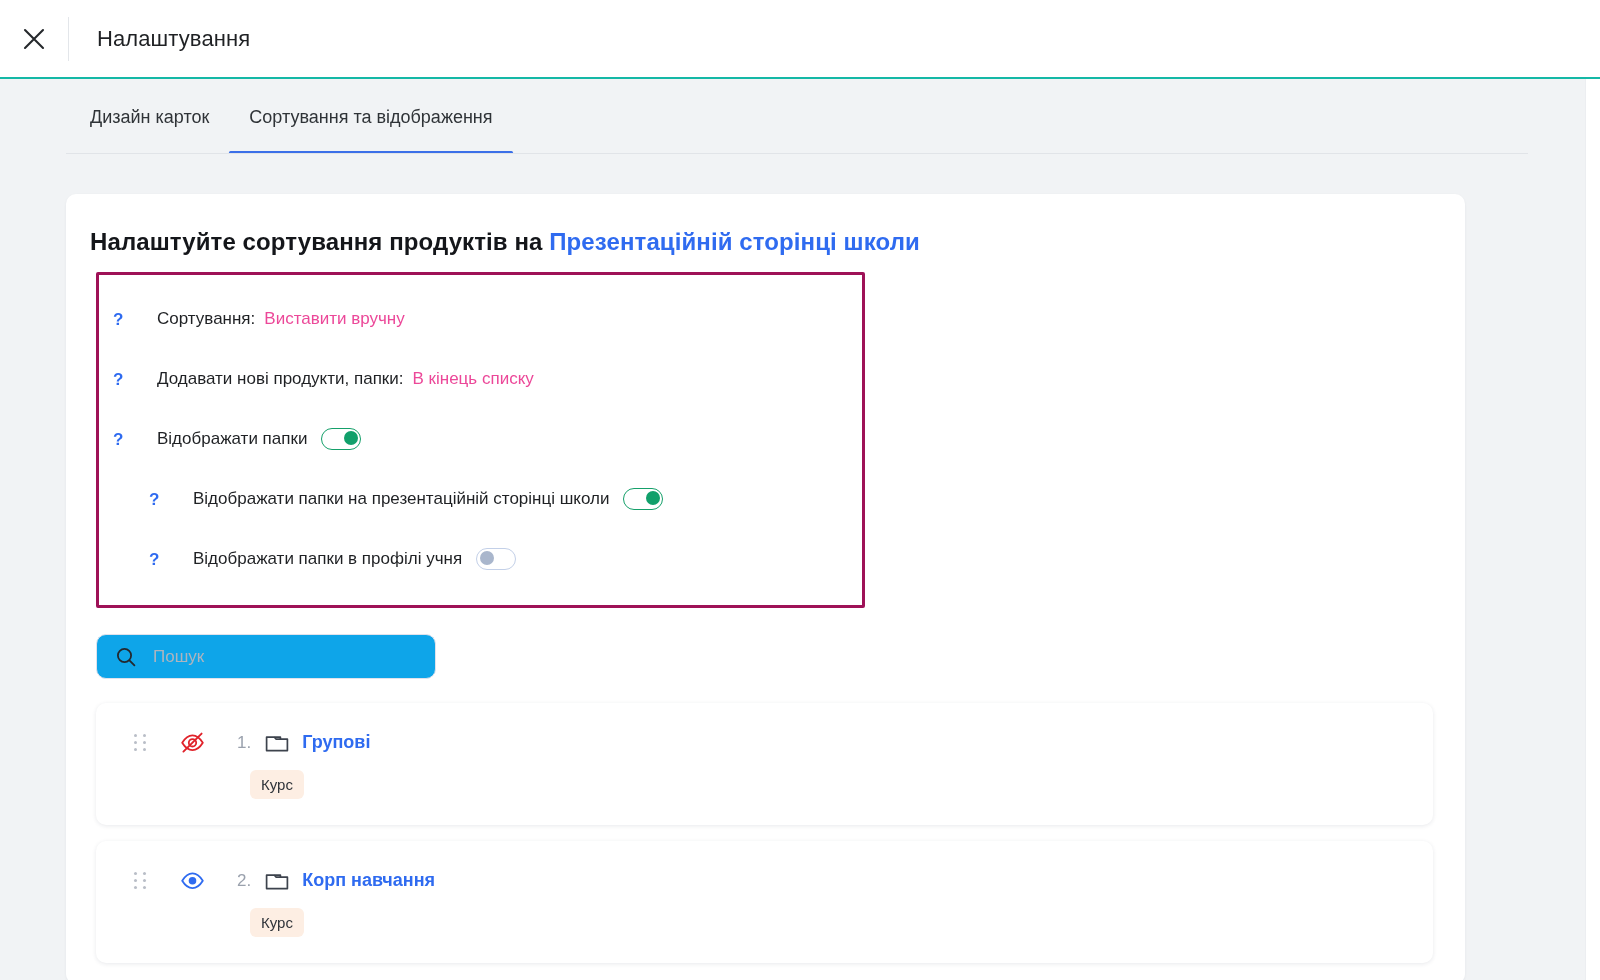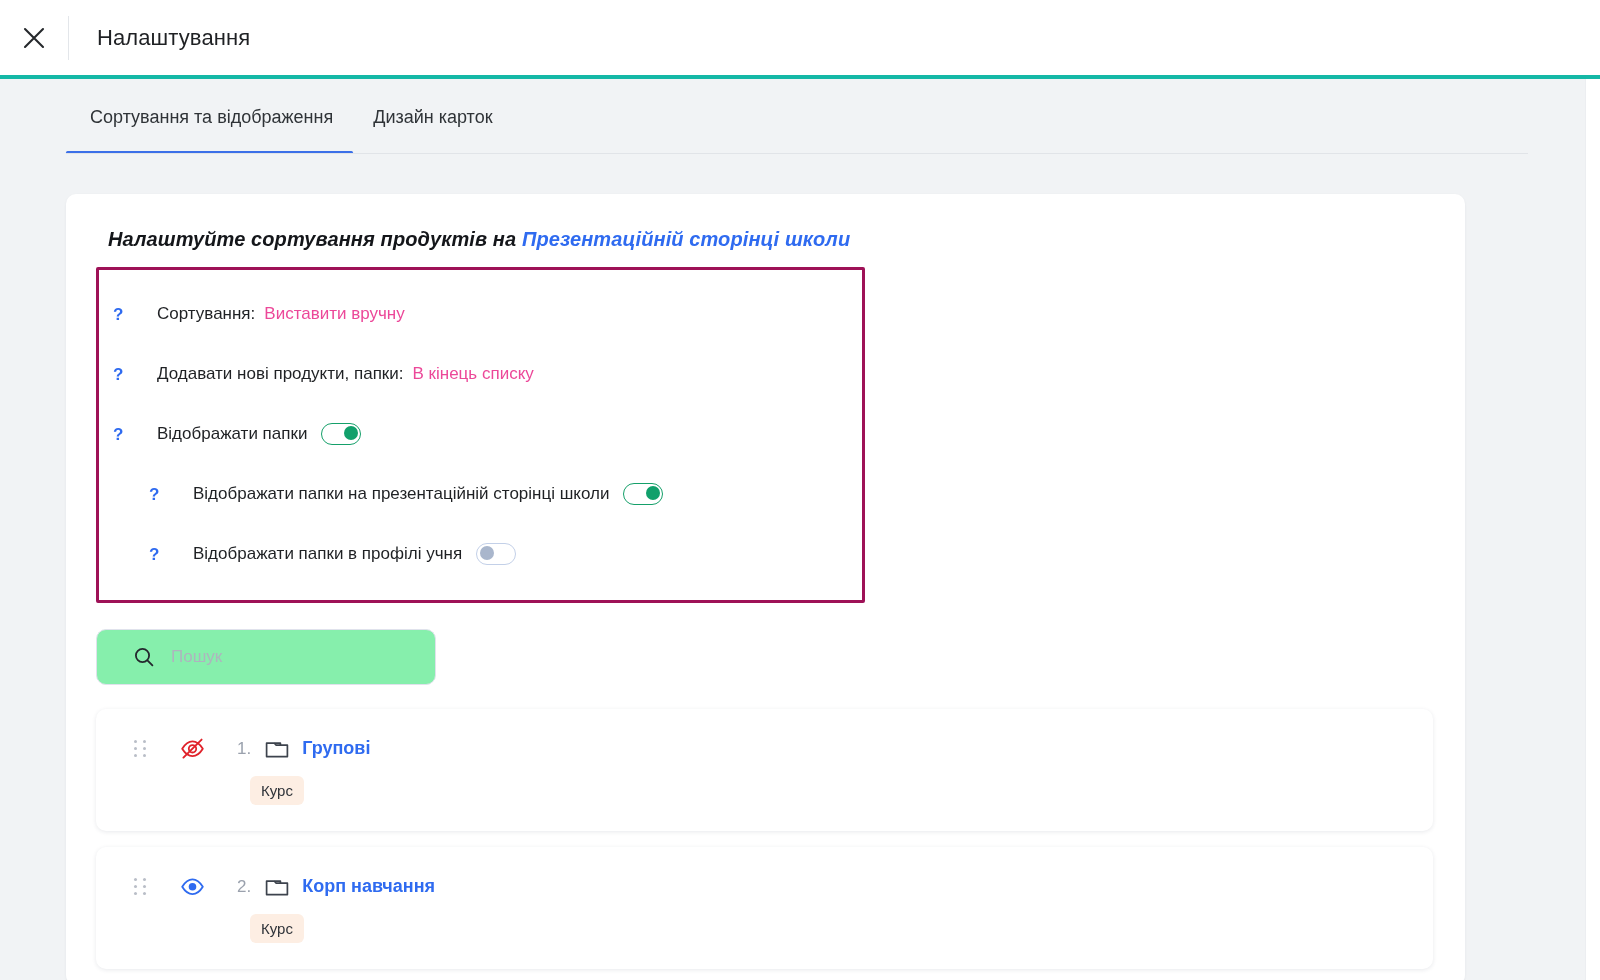--- a/index.html
+++ b/index.html
@@ -8,21 +8,21 @@
     background: #ffffff;
     font-family: "Liberation Sans", sans-serif;
     overflow: hidden;
   }
   .app { width: 1600px; height: 980px; position: relative; background: #f1f3f5; }
 
   
   .header {
     height: 79px; background: #ffffff;
     display: flex; align-items: center;
-    border-bottom: 4px solid #14b8a6;
+    border-bottom: 2px solid #14b8a6;
     position: relative;
   }
   .close-btn {
     width: 68px; height: 79px;
     display: flex; align-items: center; justify-content: center;
     cursor: pointer;
   }
   .close-btn svg { display: block; }
   .hdr-divider {
     width: 1px; height: 44px; background: #e3e6ea;
@@ -57,22 +57,22 @@
   
   .panel {
     position: absolute; left: 66px; top: 194px;
     width: 1399px; min-height: 790px;
     background: #ffffff; border-radius: 10px;
     box-shadow: 0 1px 3px rgba(20,30,60,.06);
     padding: 34px 0 0 0;
     overflow: hidden;
   }
   .panel-heading {
-    font-size: 20px; font-weight: 700; color: #14161a;
-    padding-left: 42px; letter-spacing: .1px; font-style: italic;
+    font-size: 24px; font-weight: 700; color: #14161a;
+    padding-left: 24px; letter-spacing: .1px;
   }
   .panel-heading .link { color: #2f6bf0; font-weight: 700; }
 
   
   .hl-box {
     margin: 16px 0 0 30px; width: 769px;
     border: 3px solid #9e1157; border-radius: 2px;
     background: #ffffff;
     padding: 24px 0 26px 0;
   }
@@ -106,24 +106,24 @@
     width: 14px; height: 14px; border-radius: 50%;
     background: #11a06b;
   }
   .toggle.off { border-color: #c3d0e8; }
   .toggle.off .knob {
     right: auto; left: 2.4px; background: #a9b6cc;
   }
 
   
   .search {
-    margin: 26px 0 0 30px; width: 340px; height: 56px;
+    margin: 26px 0 0 30px; width: 340px; height: 45px;
     border: 1px solid #e0e2ec; border-radius: 10px;
-    display: flex; align-items: center; padding: 0 36px;
-    background: #86efac;
+    display: flex; align-items: center; padding: 0 18px;
+    background: #0ea5e9;
   }
   .search svg { flex: none; }
   .search-input {
     border: none; outline: none; margin-left: 16px;
     font-size: 17px; color: #1f2124; width: 100%;
     font-family: "Liberation Sans", sans-serif; background: transparent;
   }
   .search-input::placeholder { color: #aeb4be; }
 
   
@@ -169,22 +169,22 @@
       <svg width="26" height="26" viewBox="0 0 26 26">
         <path d="M4 4 L22 22 M22 4 L4 22" stroke="#25282c" stroke-width="2.1" stroke-linecap="round" fill="none"></path>
       </svg>
     </div>
     <div class="hdr-divider"></div>
     <div class="hdr-title">Налаштування</div>
   </div>
 
   <div class="tabs-wrap">
     <div class="tabs">
+      <div class="tab">Дизайн карток</div>
       <div class="tab active">Сортування та відображення</div>
-      <div class="tab">Дизайн карток</div>
     </div>
     <div class="tabs-rule"></div>
   </div>
 
   <div class="panel">
 
     <div class="panel-heading">
       <span>Налаштуйте сортування продуктів на </span><span class="link">Презентаційній сторінці школи</span>
     </div>
 

